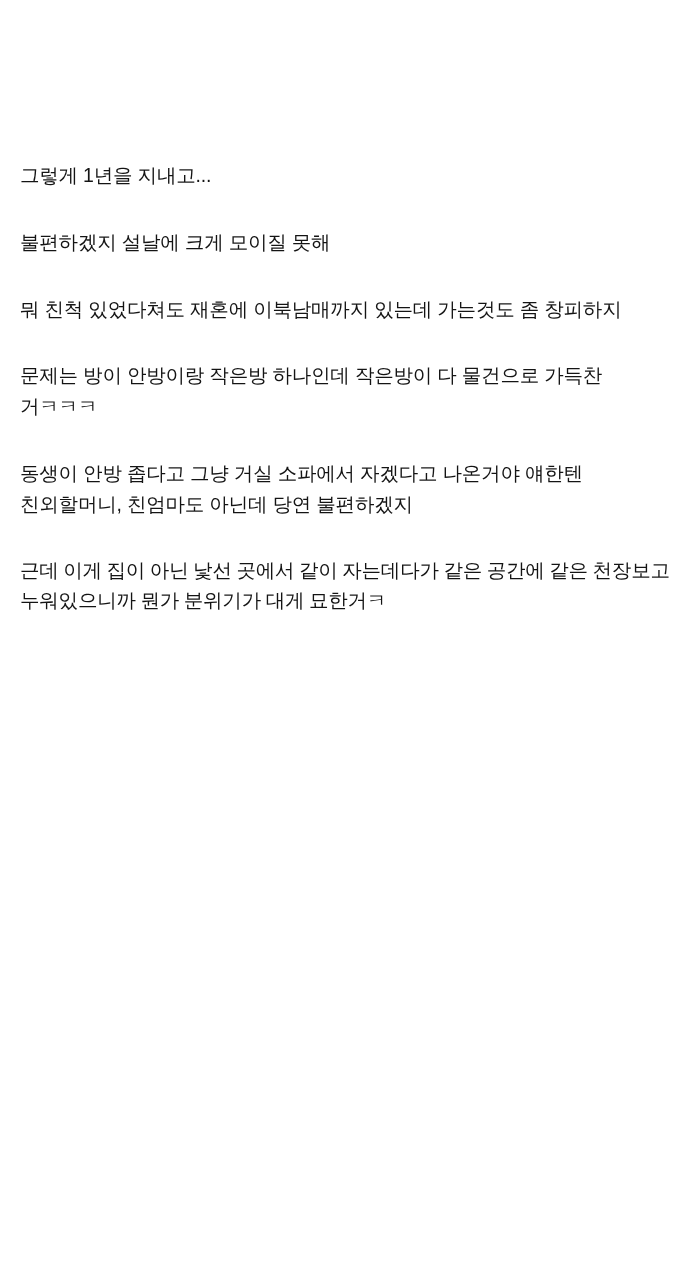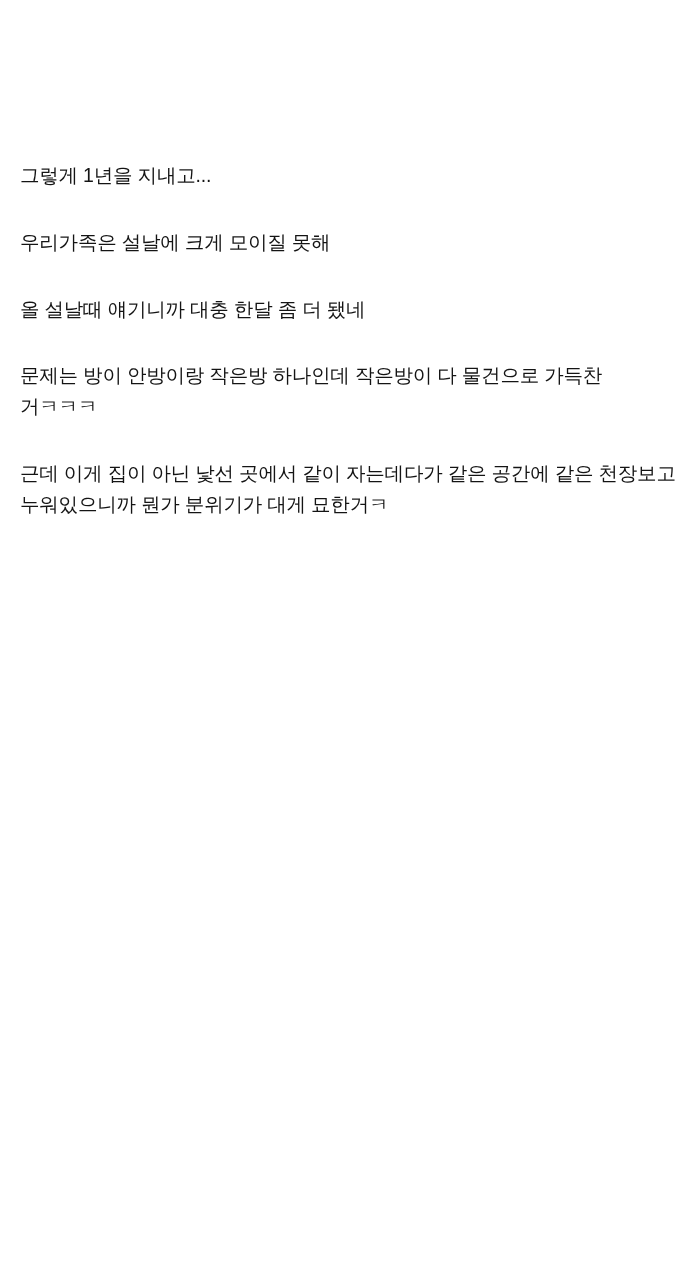--- a/index.html
+++ b/index.html
@@ -31,31 +31,33 @@
     font-size: 19.5px;
     line-height: 1.58;
     letter-spacing: -0.2px;
     color: #141414;
     margin: 0 0 36px 0;
     word-break: keep-all;
     white-space: pre-wrap;
   }
   .para.tight {
     margin-bottom: 34px;
+    font-family: Liberation Serif, serif;
   }
   .bottom-spacer {
     height: 20px;
   }
 </style>
 </head>
 <body>
 
 <div class="page">
   <div class="top-spacer"></div>
   <div class="story">
     <p class="para">그렇게 1년을 지내고...</p>
-    <p class="para">우리가족은 설날에 크게 모이질 못해</p>
-    <p class="para">올 설날때 얘기니까 대충 한달 좀 더 됐네</p>
+    <p class="para">불편하겠지 설날에 크게 모이질 못해</p>
+    <p class="para">뭐 친척 있었다쳐도 재혼에 이북남매까지 있는데 가는것도 좀 창피하지</p>
     <p class="para">문제는 방이 안방이랑 작은방 하나인데 작은방이 다 물건으로 가득찬 거ㅋㅋㅋ</p>
+    <p class="para">동생이 안방 좁다고 그냥 거실 소파에서 자겠다고 나온거야 얘한텐 친외할머니, 친엄마도 아닌데 당연 불편하겠지</p>
     <p class="para tight">근데 이게 집이 아닌 낯선 곳에서 같이 자는데다가 같은 공간에 같은 천장보고 누워있으니까 뭔가 분위기가 대게 묘한거ㅋ</p>
   </div>
   <div class="bottom-spacer"></div>
 </div>
 
 </body></html>

